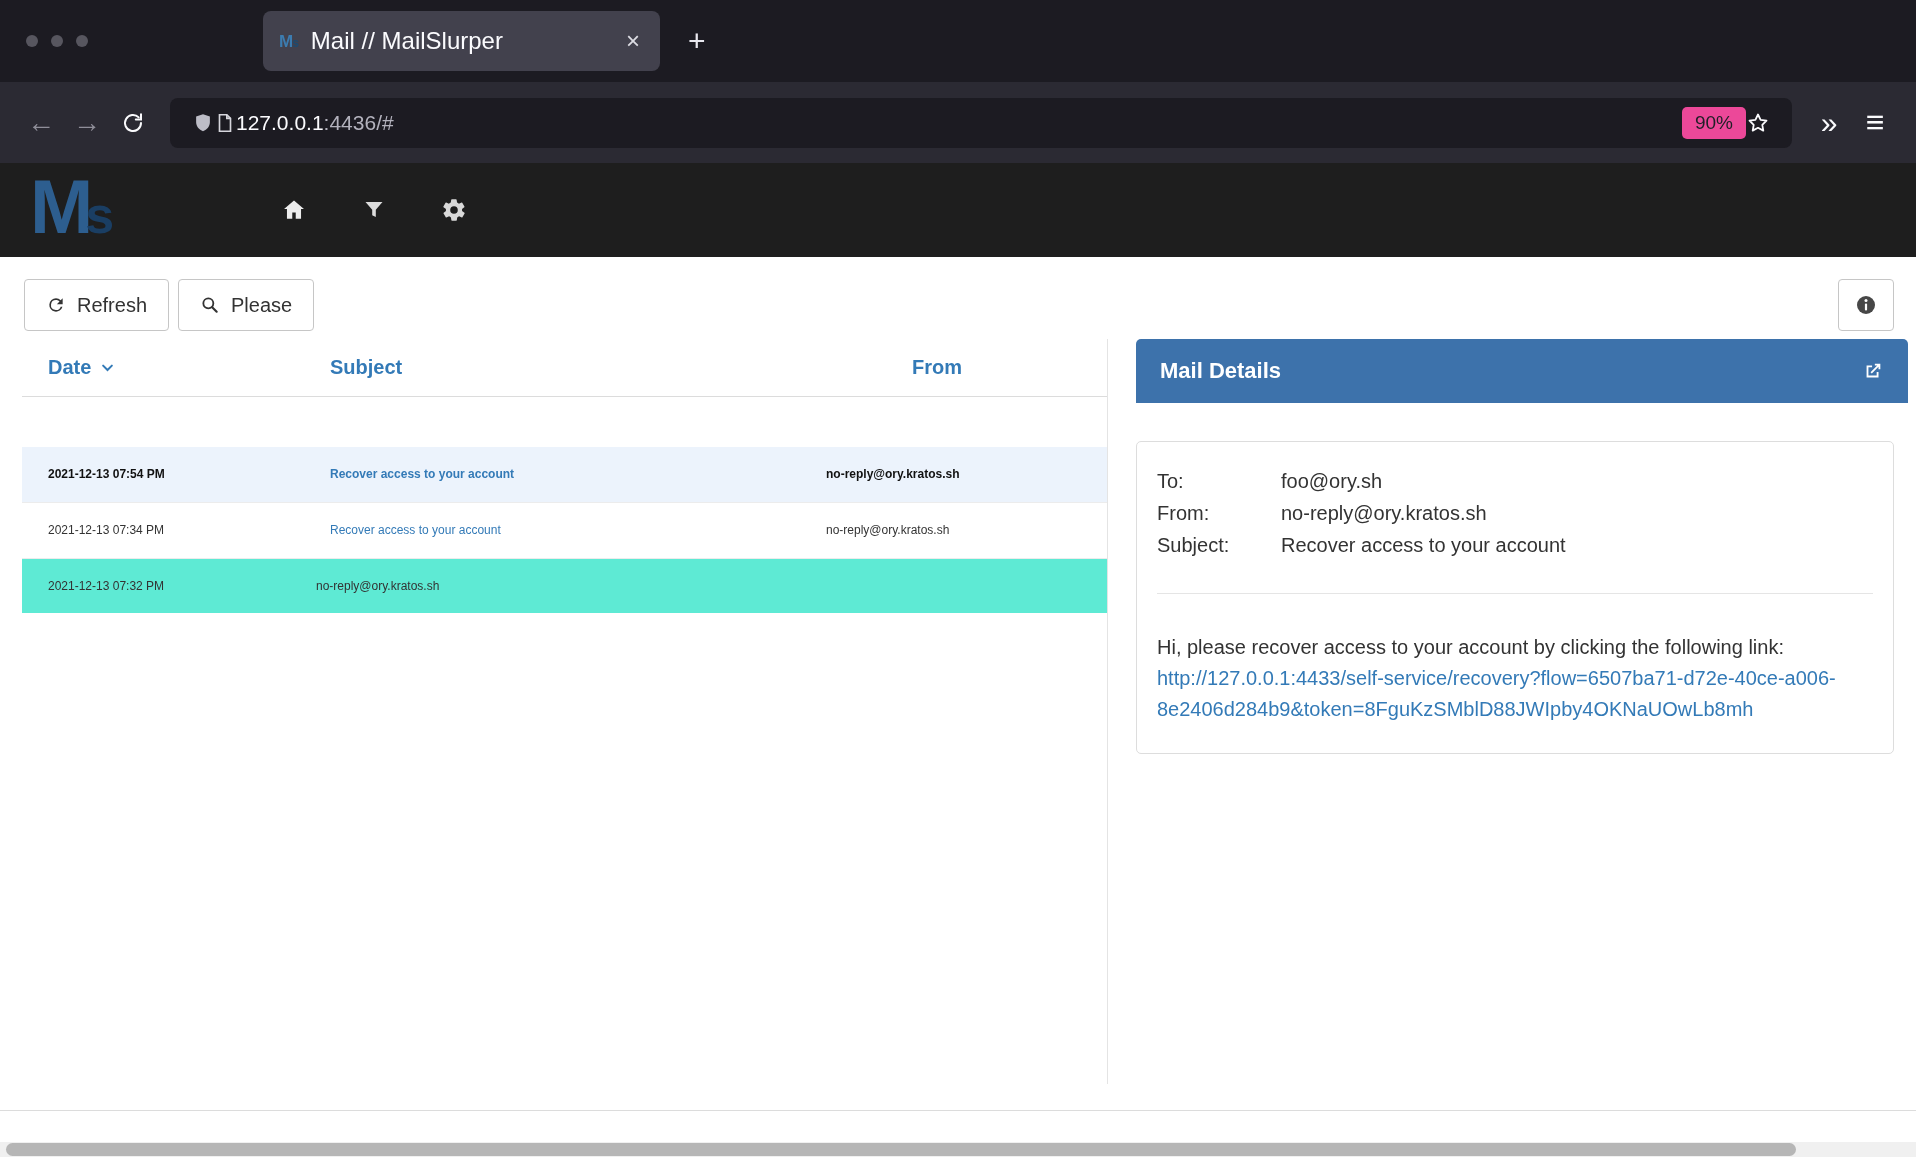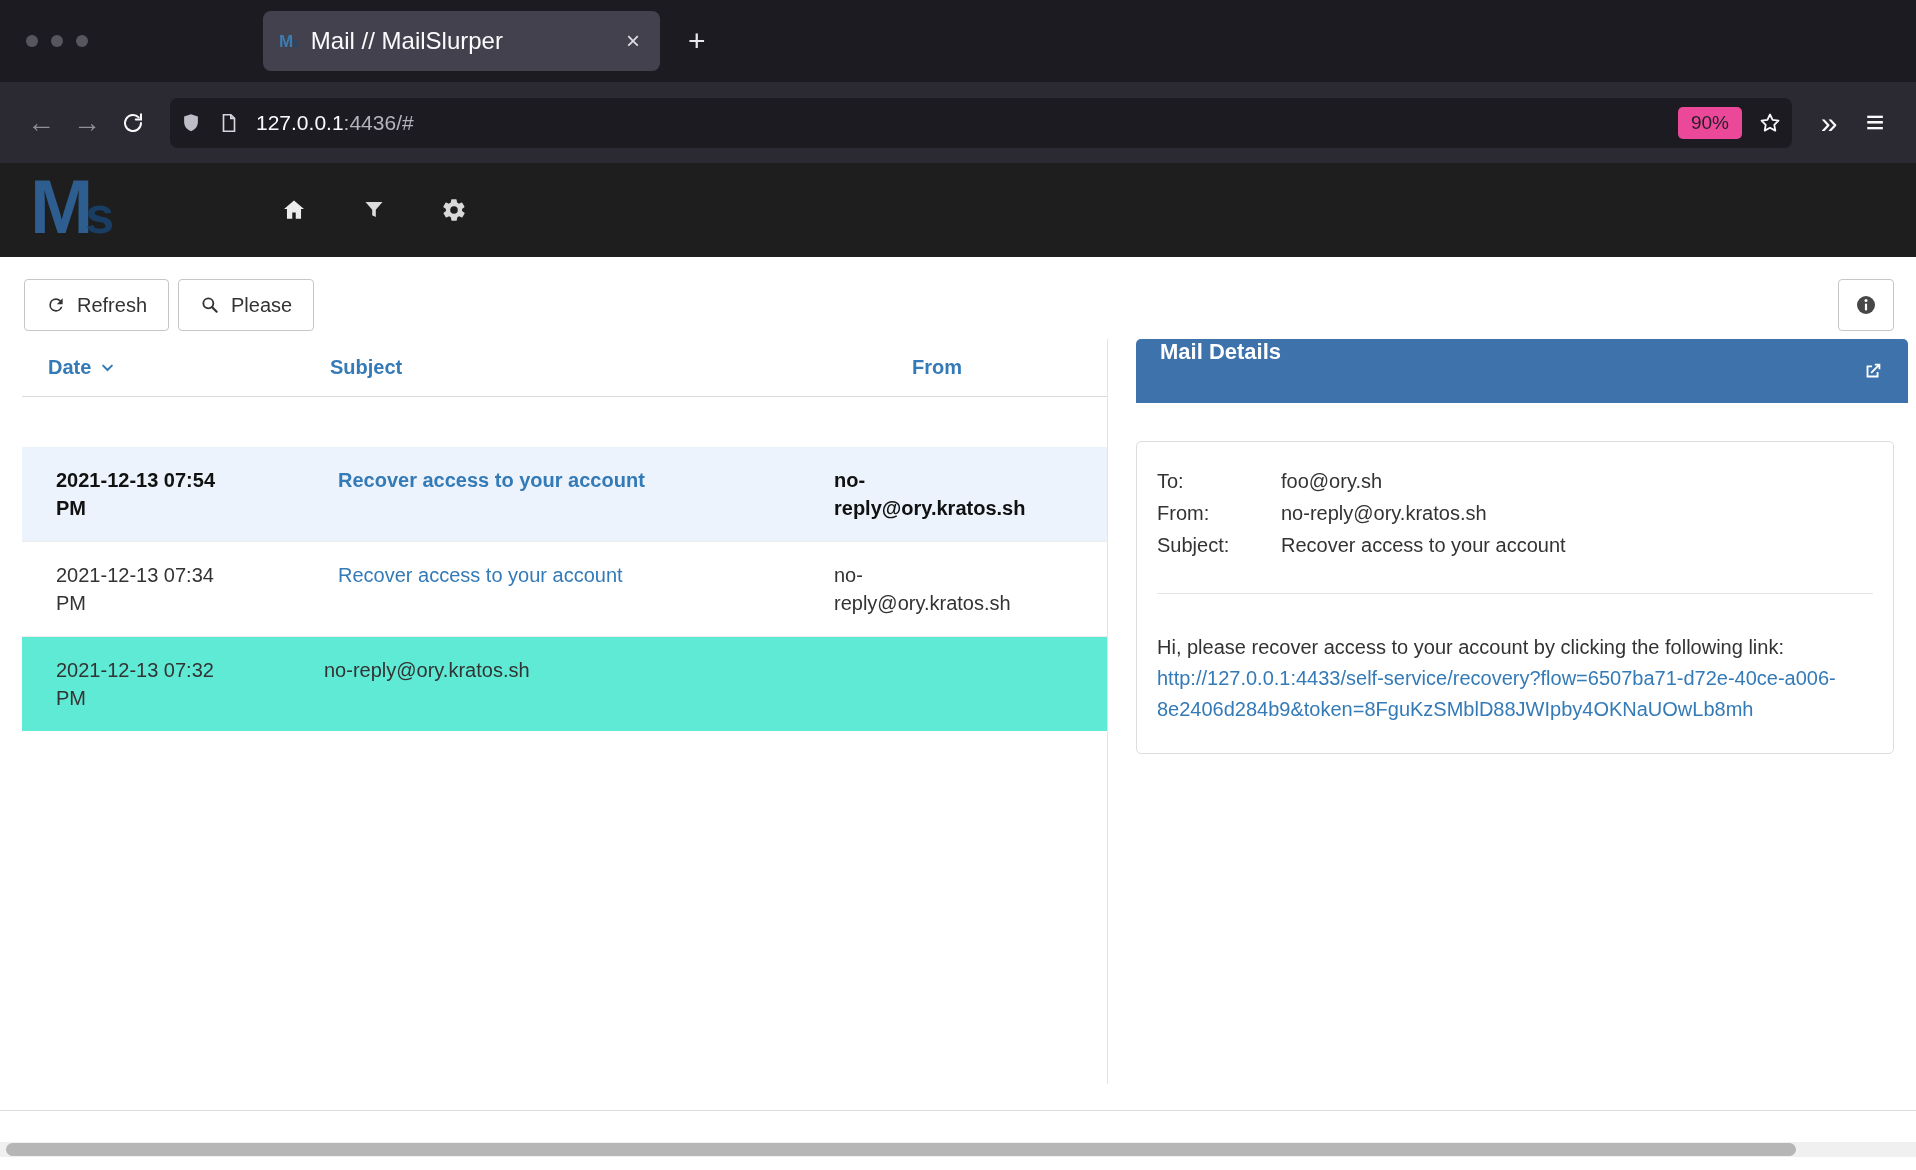--- a/index.html
+++ b/index.html
@@ -25,21 +25,21 @@
   .tab-fav{display:flex;align-items:baseline;margin-right:12px}
   .fav-m{font-weight:800;font-size:17px;color:#3c7cb0;line-height:1}
   .fav-s{font-weight:800;font-size:12px;color:#1d4a70;margin-left:-1px}
   .tab-title{font-size:24px;flex:1;white-space:nowrap;overflow:hidden}
   .tab-close{font-size:24px;color:#dcdce3;padding:0 4px;cursor:default}
   .new-tab{font-size:30px;color:#e8e8ef;margin-left:28px;line-height:1}
   .nav-bar{height:81px;background:var(--browser-toolbar);display:flex;align-items:center;padding:0 18px}
   .nav-btn{width:46px;height:46px;display:grid;place-items:center;font-size:28px;color:#8f8e99}
   .nav-btn.lit{color:#fbfbfe}
   .url-bar{flex:1;height:50px;background:var(--browser-dark);border-radius:8px;margin:0 14px;
-           display:flex;align-items:center;padding:0 10px;gap:16px}
+           display:flex;align-items:center;padding:0 22px;gap:0}
   .url-text{font-size:21px;color:#fbfbfe;flex:1;white-space:nowrap}
   .url-dim{color:#b3b2bd}
   .zoom-badge{background:#ec4899;color:#1f1f27;font-size:19px;border-radius:5px;padding:5px 13px}
   .icon-box{display:grid;place-items:center}
   
   .app-navbar{height:94px;background:var(--app-navbar);display:flex;align-items:center}
   .logo{display:flex;align-items:baseline;margin-left:30px;min-width:190px}
   .logo-m{font-size:76px;font-weight:700;color:#2d5e8f;line-height:.85;letter-spacing:-4px}
   .logo-s{font-size:52px;font-weight:700;color:#1a3e63;margin-left:-4px}
   .app-nav-icons{display:flex;gap:52px;margin-left:60px}
@@ -54,33 +54,33 @@
   
   .main{display:flex;align-items:stretch;padding-left:22px;margin-top:8px;height:745px}
   .list-pane{width:1086px;border-right:1px solid #e4e4e4;display:flex;flex-direction:column}
   .grid-row{display:grid;grid-template-columns:290px 510px 1fr}
   .list-header{height:58px;align-items:center;border-bottom:1px solid #dcdcdc;
                color:var(--accent);font-weight:700;font-size:20px}
   .hdr-date{padding-left:26px;display:flex;align-items:center;gap:9px}
   .hdr-subject{padding-left:18px}
   .hdr-from{padding-left:90px}
   .rows{margin-top:50px}
-  .row{padding:19px 8px;font-size:20px;line-height:1.4;border-top:1px solid #ececec}
+  .row{padding:19px 0;font-size:12px;line-height:1.4;border-top:1px solid #ececec}
   .rows .row:first-child{border-top:none}
   .rows .row:nth-child(3){background:#5eead4}
   .row.selected{background:var(--selected-row-bg)}
   .cell-date{padding-left:26px;padding-right:84px;color:#333}
   .cell-subject{padding-left:18px;color:var(--accent);cursor:pointer}
   .cell-from{padding-left:4px;padding-right:70px;color:#333}
   .row.selected .cell-date,.row.selected .cell-from{font-weight:700;color:#111}
   .row.selected .cell-subject{font-weight:700}
   
   .details-pane{flex:1;margin-left:28px;margin-right:8px}
   .details-header{height:64px;background:var(--details-header-bg);border-radius:5px 5px 0 0;
-                  display:flex;justify-content:space-between;
+                  display:flex;align-items:center;justify-content:space-between;
                   padding:0 24px;color:#fff;font-size:22px;font-weight:700}
   .details-card{margin-top:38px;margin-right:14px;border:1px solid #ddd;border-radius:5px;
                 padding:28px 20px;font-size:20px}
   .field-row{display:grid;grid-template-columns:124px 1fr;margin-bottom:9px}
   .card-divider{border:none;border-top:1px solid #e5e5e5;margin:36px 0 38px 0}
   .mail-body{line-height:1.55}
   .mail-body a{color:var(--accent);text-decoration:none;overflow-wrap:anywhere}
   
   .bottom-rule{border-top:1px solid #dcdcdc;margin-top:26px}
   .hscroll{margin-top:31px;height:15px;background:#f0f0f0;position:relative}

